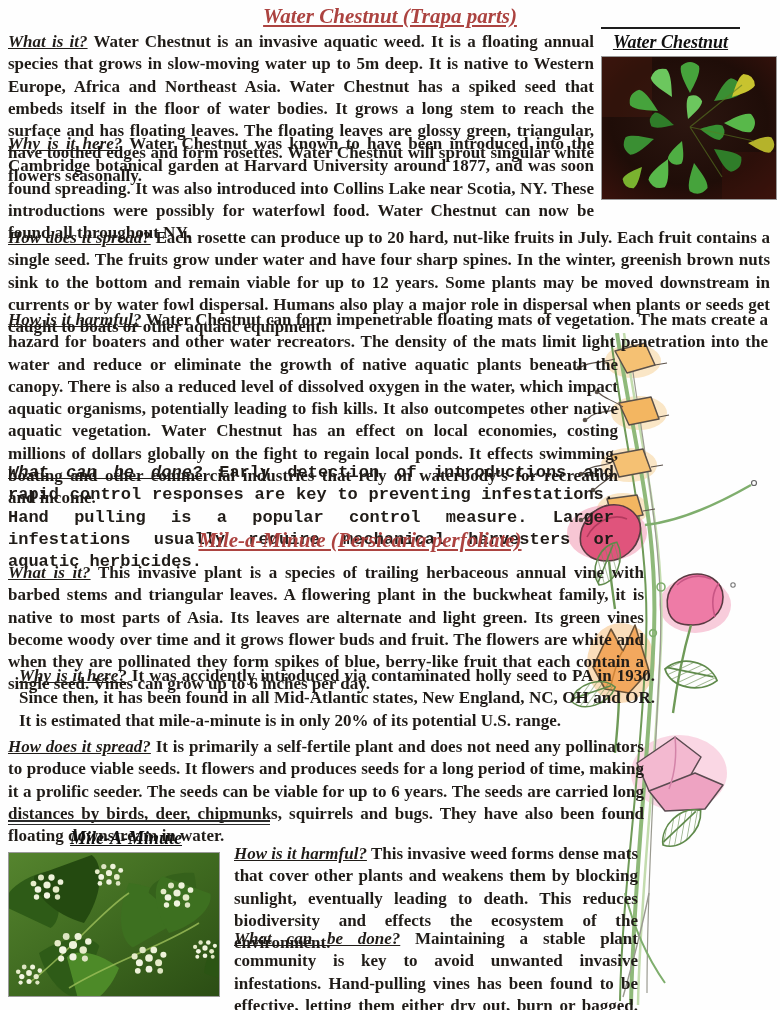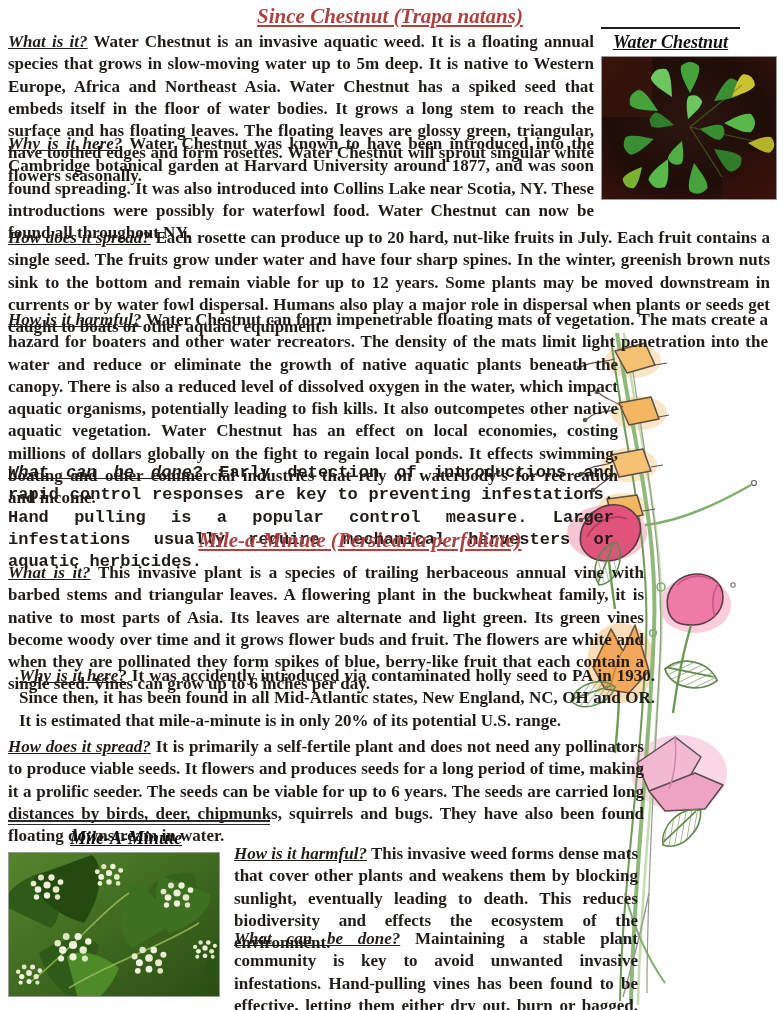--- a/index.html
+++ b/index.html
@@ -37,21 +37,21 @@
     position:absolute;left:8px;top:820px;width:262px;height:2px;
     border-top:2px solid #2a2a2a;border-bottom:1px solid #2a2a2a;z-index:2;
   }
   .flower-art{position:absolute;left:565px;top:333px;z-index:1;}
 </style>
 </head>
 <body>
 
 <div class="page">
 
-  <h1 class="doc-title" style="top:4px;width:780px;"><span class="tspan">Since Chestnut (Trapa natans)</span></h1>
+  <h1 class="doc-title" style="top:4px;width:780px;"><span class="tspan">Water Chestnut (Trapa parts)</span></h1>
 
   <div class="photo-box" style="left:601px;top:27px;width:139px;">
     <div class="topline"></div>
     <div class="photo-caption"><span class="cspan">Water Chestnut</span></div>
     <svg class="photo-frame" width="174" height="142" viewBox="0 0 174 142">
       <defs>
         <radialGradient id="wcbg" cx="50%" cy="45%" r="75%">
           <stop offset="0%" stop-color="#2c1610"></stop>
           <stop offset="60%" stop-color="#1f0d08"></stop>
           <stop offset="100%" stop-color="#3a120c"></stop>

